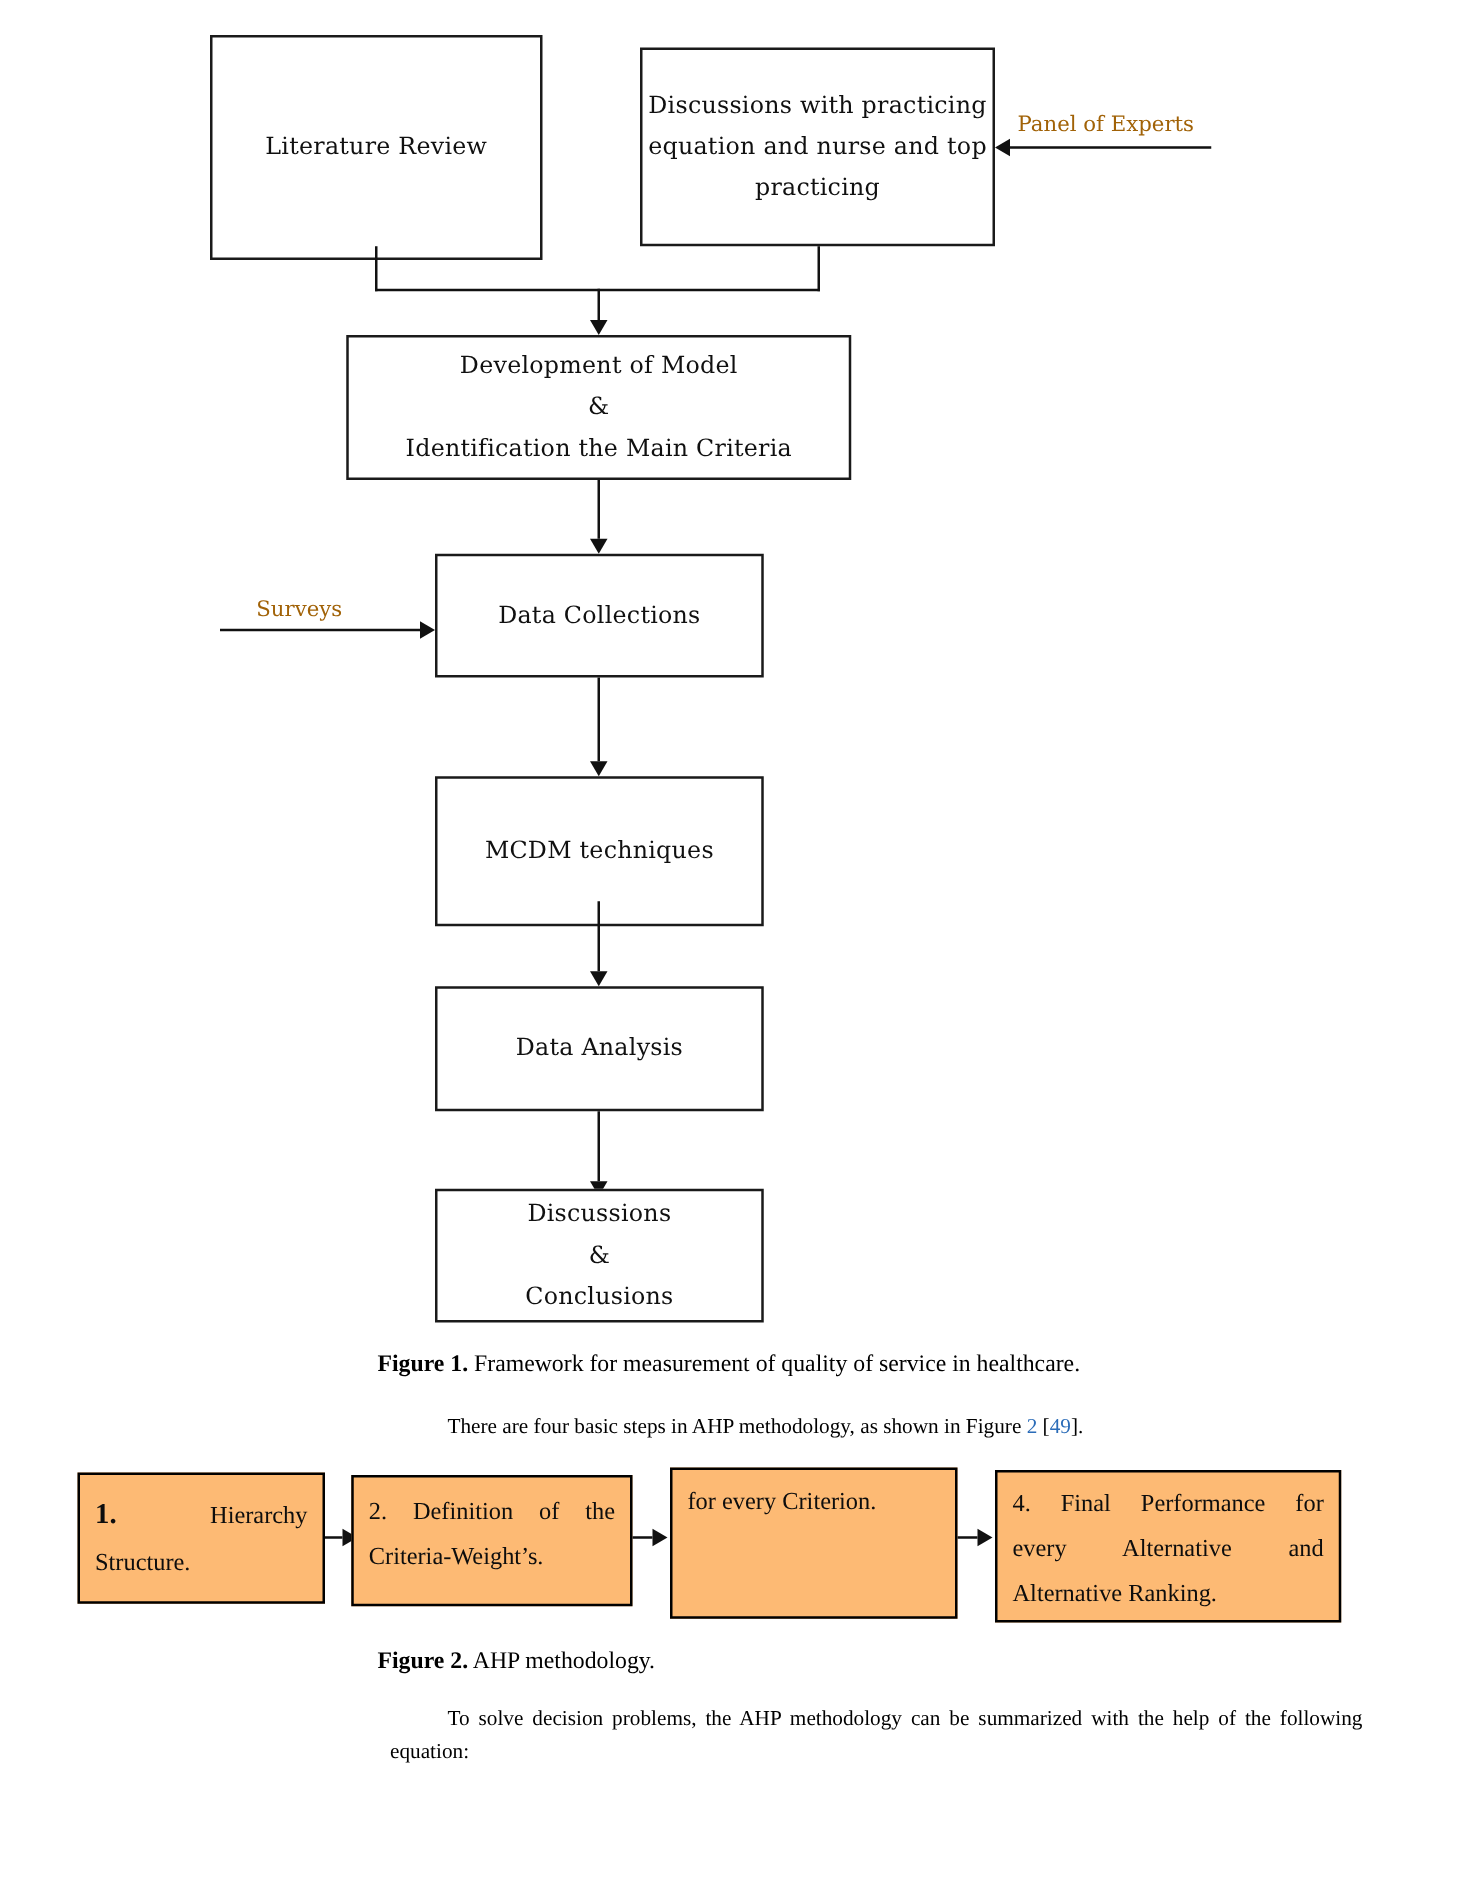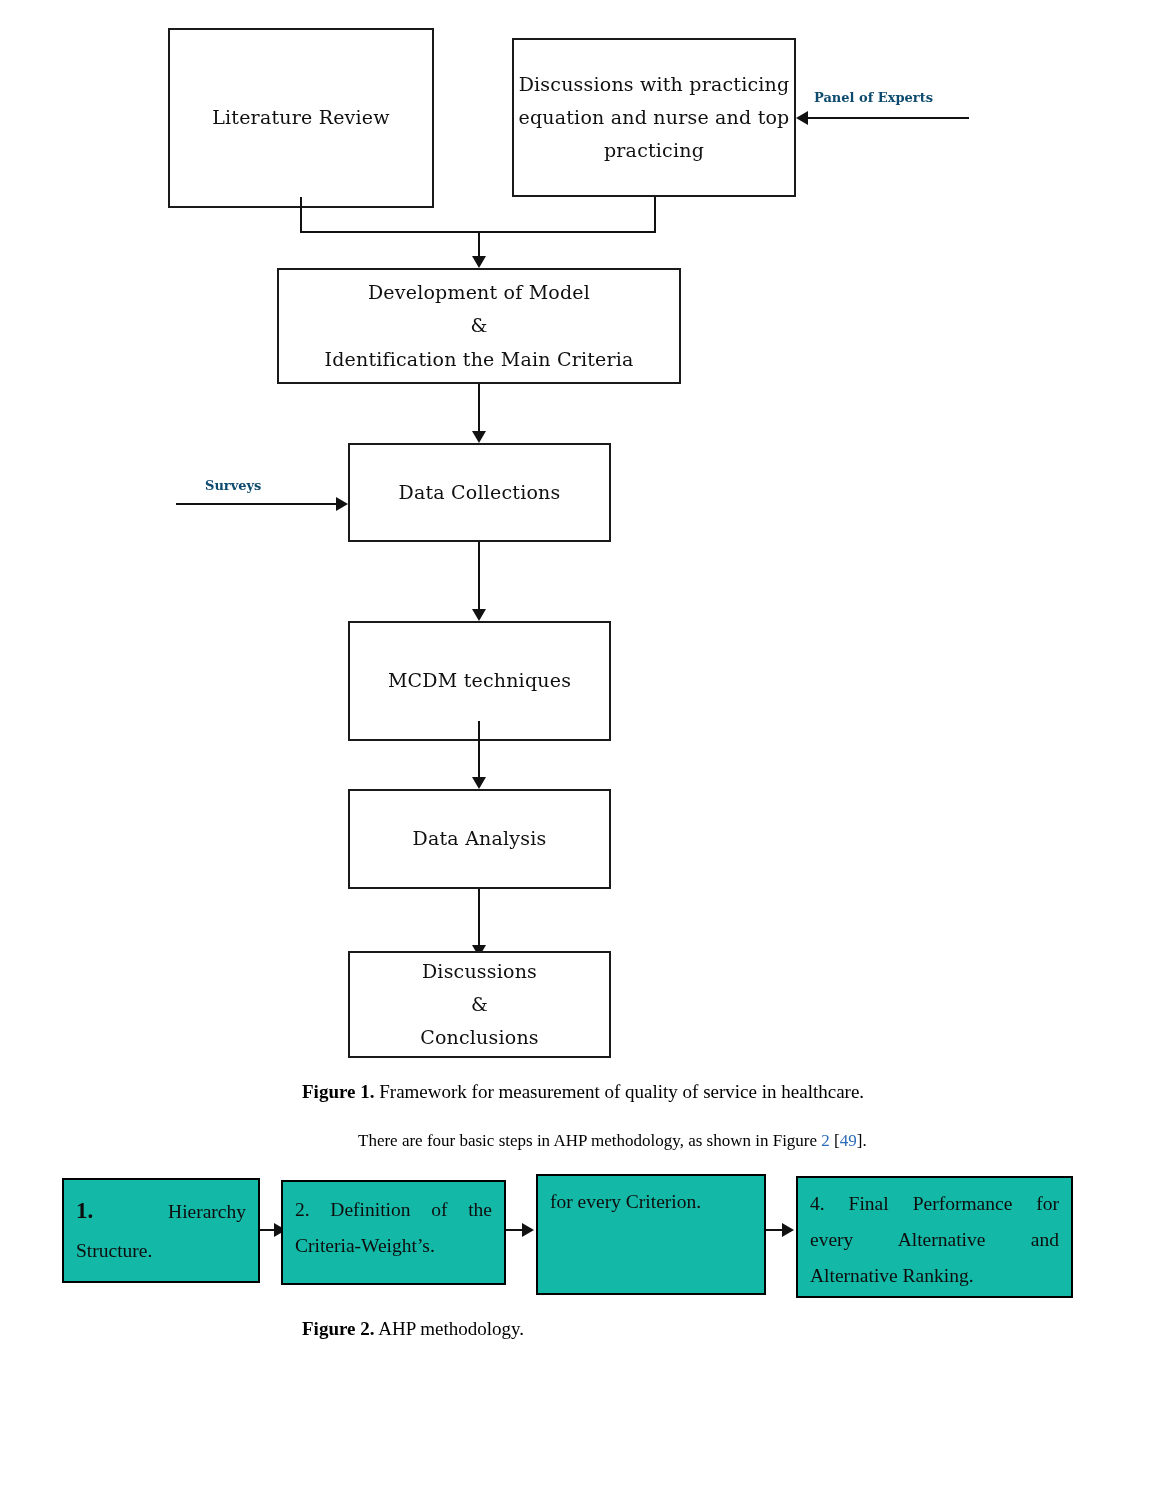--- a/index.html
+++ b/index.html
@@ -69,24 +69,23 @@
     position: absolute;
     width: 0; height: 0;
     border-top: 7px solid transparent;
     border-bottom: 7px solid transparent;
     border-left: 12px solid #111111;
   }
 
   .side-label {
     position: absolute;
     font-family: "DejaVu Serif", serif;
-    font-size: 13px;
-    color: #0c4a6e;
+    font-size: 17px;
+    color: #a16207;
     white-space: nowrap;
-    font-weight: bold;
   }
 
   
   .caption {
     position: absolute;
     font-family: "Liberation Serif", serif;
     font-size: 19px;
     color: #000000;
     white-space: nowrap;
   }
@@ -102,21 +101,21 @@
     color: #000000;
     text-align: justify;
   }
   .para .indent { display: inline-block; width: 46px; }
   .link { color: #2b6cb8; }
 
   
   .ahp-box {
     position: absolute;
     border: 2px solid #000000;
-    background: #14b8a6;
+    background: #fdba74;
     box-sizing: border-box;
     font-family: "Liberation Serif", serif;
     font-size: 19.5px;
     line-height: 1.85;
     color: #0d0d0d;
     padding: 10px 12px 0 12px;
     text-align: justify;
     text-align-last: justify;
   }
   .ahp-box .num-strong {
@@ -244,14 +243,18 @@
       </div>
       <div>every Alternative and</div>
       <div class="last-line">Alternative Ranking.</div>
     </div>
   </div>
 
   <div class="caption" style="left:302px; top:1318px;">
     <span class="cap-lead">Figure 2.</span><span> AHP methodology.</span>
   </div>
 
+  <div class="para" style="left:312px; top:1362px; width:778px;">
+    <span class="indent"></span><span>To solve decision problems, the AHP methodology can be summarized with the help</span>
+    <span>of the following equation:</span>
+  </div>
 
 </div>
 
 </body></html>

